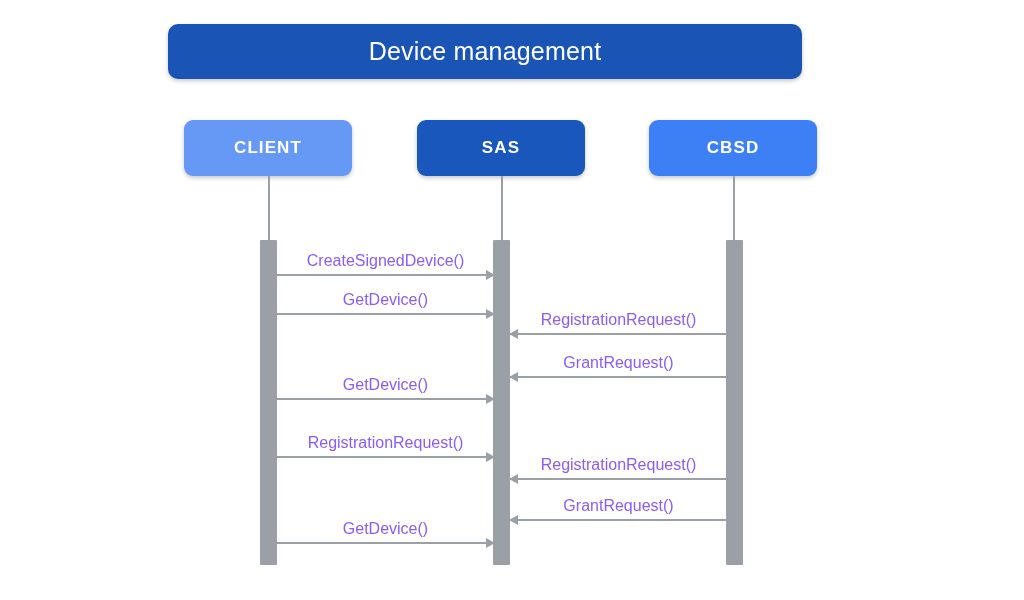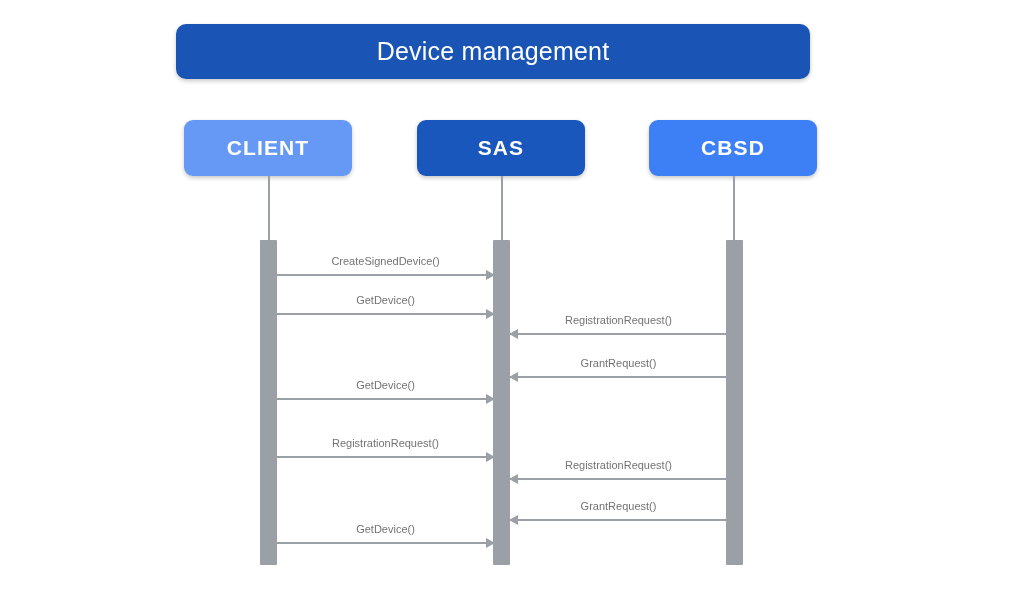--- a/index.html
+++ b/index.html
@@ -15,21 +15,21 @@
   }
   #diagram-root {
     position: relative;
     width: 1024px;
     height: 600px;
     background: #ffffff;
   }
   
   .title-bar {
     position: absolute;
-    left: 176px;
+    left: 168px;
     top: 24px;
     width: 634px;
     height: 55px;
     border-radius: 10px;
     background: #1a55b5;
     box-shadow: 0 2px 4px rgba(0,0,0,0.22);
     display: flex;
     align-items: center;
     justify-content: center;
   }
@@ -47,21 +47,21 @@
     width: 168px;
     height: 56px;
     border-radius: 9px;
     box-shadow: 0 2px 4px rgba(0,0,0,0.22);
     display: flex;
     align-items: center;
     justify-content: center;
   }
   .participant-label {
     color: #ffffff;
-    font-size: 21px;
+    font-size: 17px;
     font-weight: 700;
     letter-spacing: 1.1px;
     white-space: nowrap;
   }
   
   .lifeline {
     position: absolute;
     top: 176px;
     width: 2px;
     background: #9aa0a6;
@@ -99,22 +99,22 @@
   }
   .msg-head.left {
     left: -1px;
     border-right: 9px solid #9aa0a6;
   }
   .msg-label {
     position: absolute;
     top: -22px;
     width: 100%;
     text-align: center;
-    font-size: 11px;
-    color: #737373;
+    font-size: 16px;
+    color: #8b5cf6;
     white-space: nowrap;
     line-height: 18px;
   }
 </style>
 </head>
 <body>
 
 <div id="diagram-root">
 
   <div class="title-bar">

